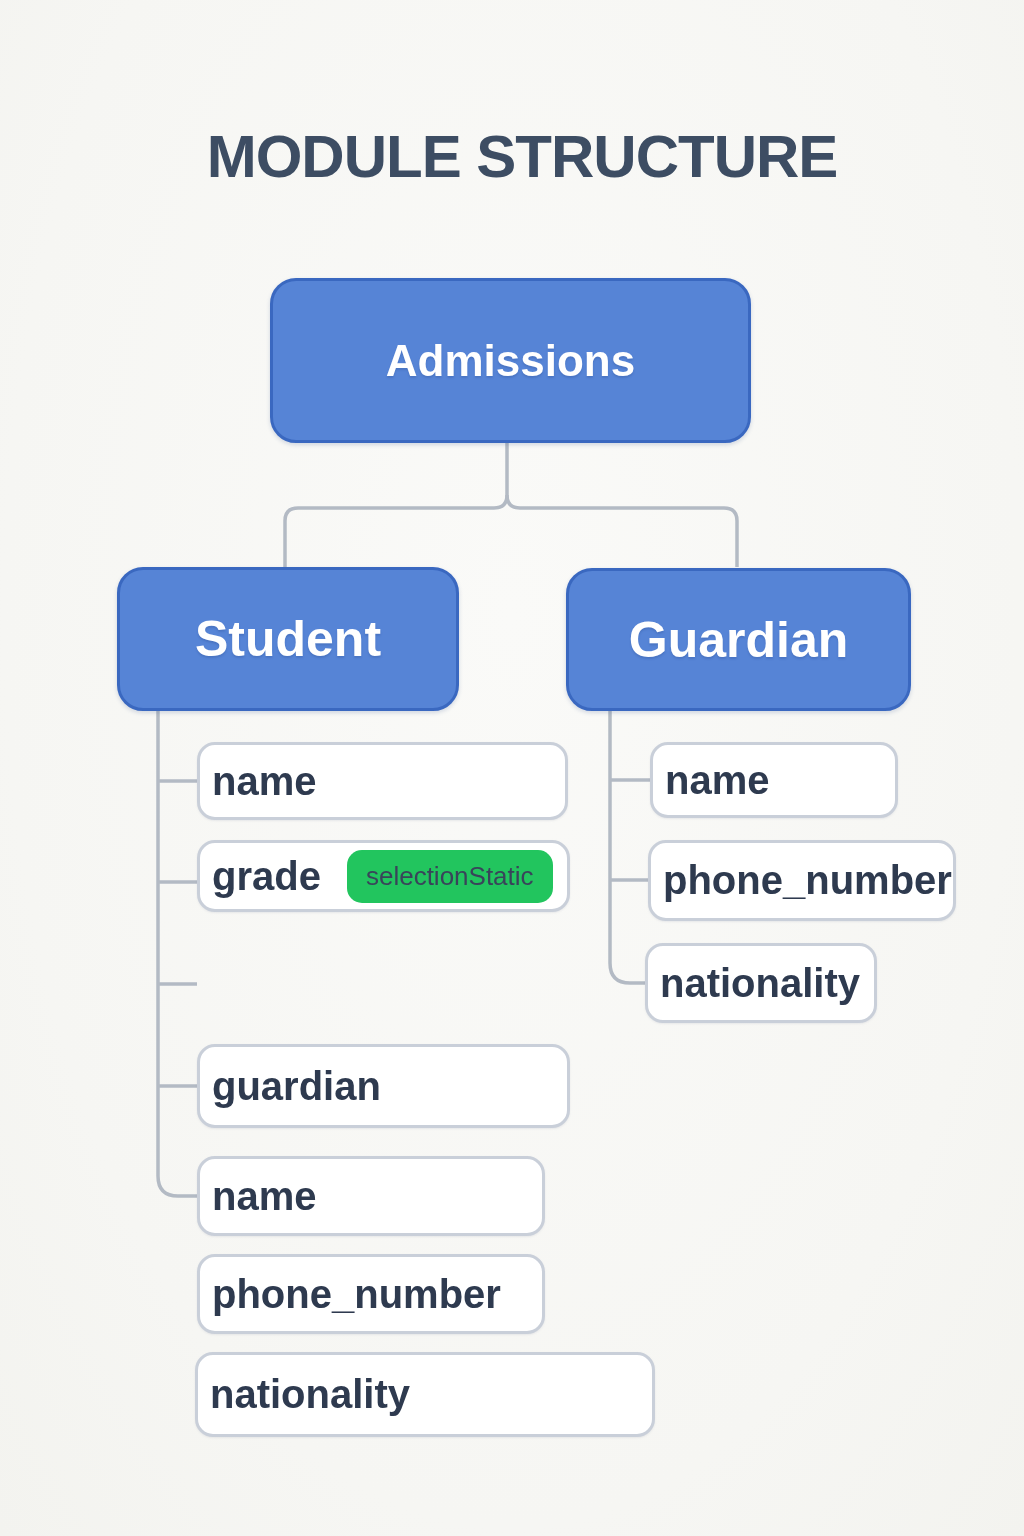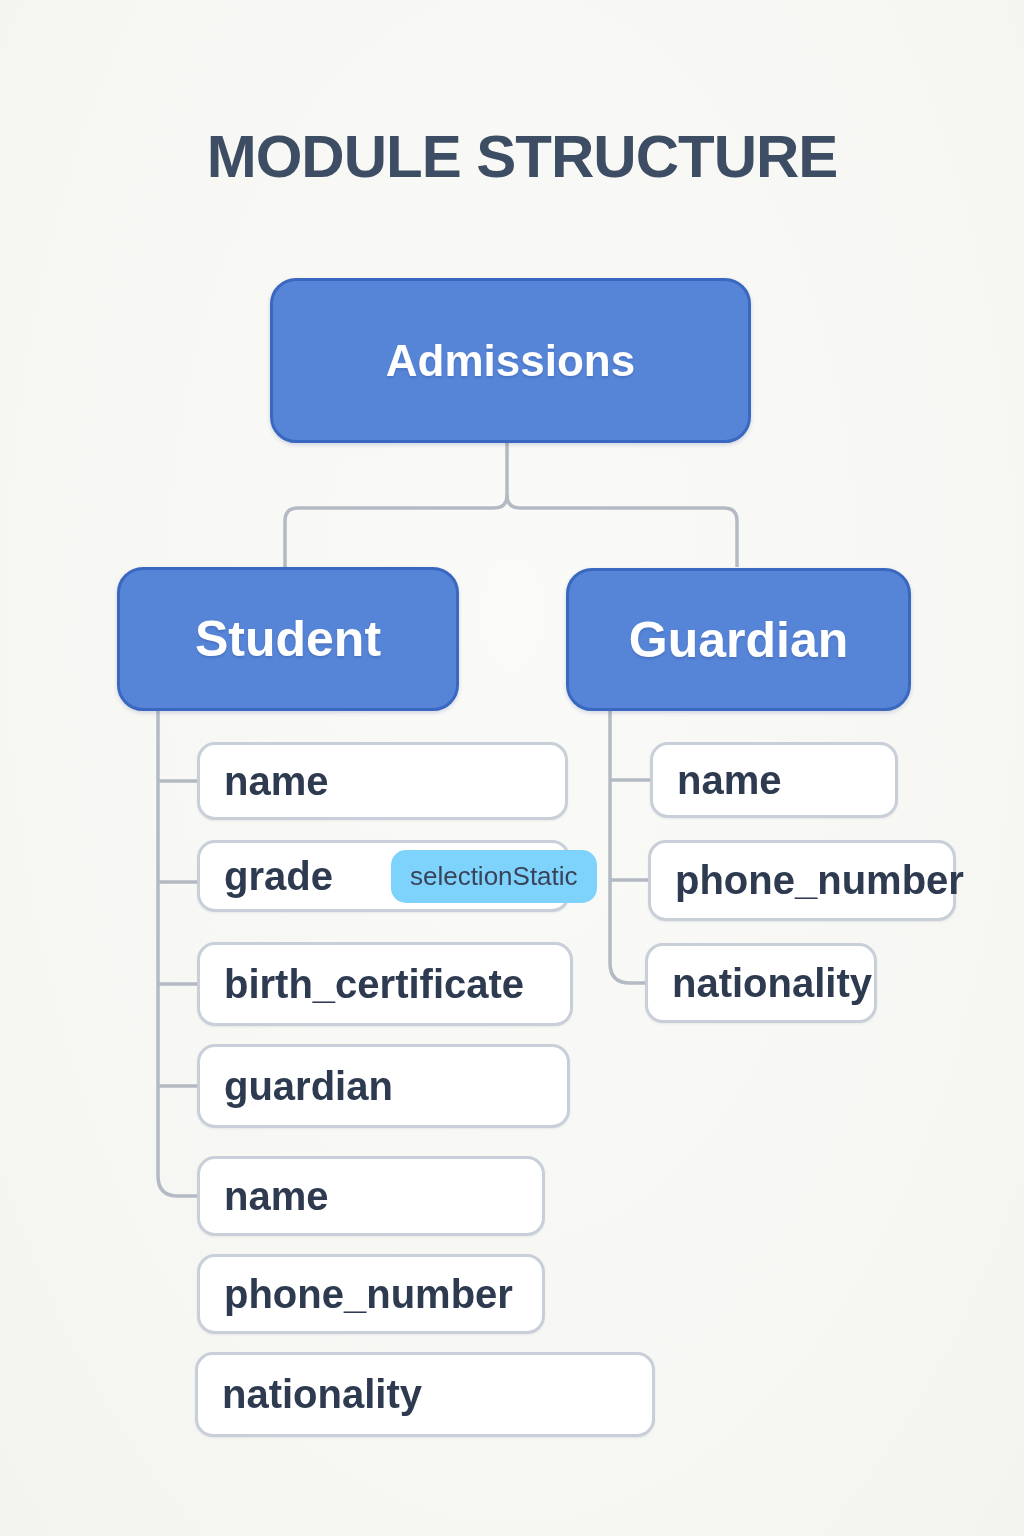--- a/index.html
+++ b/index.html
@@ -46,42 +46,41 @@
     box-shadow: 0 2px 4px rgba(50, 80, 140, 0.20);
     text-shadow: 0 2px 2px rgba(40, 70, 140, 0.25);
   }
   .node.root { font-size: 44px; }
   .node.child { font-size: 50px; }
   .field {
     position: absolute;
     display: flex;
     align-items: center;
     box-sizing: border-box;
-    padding-left: 24px;
+    padding-left: 12px;
     gap: 26px;
     background: #ffffff;
     border: 3px solid #c9cfd9;
     border-radius: 18px;
     box-shadow: 0 1px 2px rgba(140, 150, 165, 0.15);
   }
   .flabel {
     font-size: 40px;
     font-weight: 600;
     color: #2e3a4f;
     white-space: nowrap;
   }
   .badge {
     font-size: 26px;
     font-weight: 400;
     color: #39445a;
-    background: #7dd3fc;
+    background: #22c55e;
     border-radius: 15px;
     padding: 11px 19px;
     white-space: nowrap;
-    margin-left: 32px;
   }
 </style>
 </head>
 <body>
 
 <div class="canvas">
 
   <h1 class="title">MODULE STRUCTURE</h1>
 
   <svg class="connectors" viewBox="0 0 1024 1536" xmlns="http://www.w3.org/2000/svg">
@@ -117,23 +116,20 @@
 
   <div class="field" style="left:197px; top:742px; width:371px; height:78px;">
     <span class="flabel">name</span>
   </div>
 
   <div class="field" style="left:197px; top:840px; width:373px; height:72px;">
     <span class="flabel">grade</span>
     <span class="badge">selectionStatic</span>
   </div>
 
-  <div class="field" style="left:197px; top:942px; width:376px; height:84px;">
-    <span class="flabel">birth_certificate</span>
-  </div>
 
   <div class="field" style="left:197px; top:1044px; width:373px; height:84px;">
     <span class="flabel">guardian</span>
   </div>
 
   <div class="field" style="left:197px; top:1156px; width:348px; height:80px;">
     <span class="flabel">name</span>
   </div>
 
   <div class="field" style="left:197px; top:1254px; width:348px; height:80px;">

